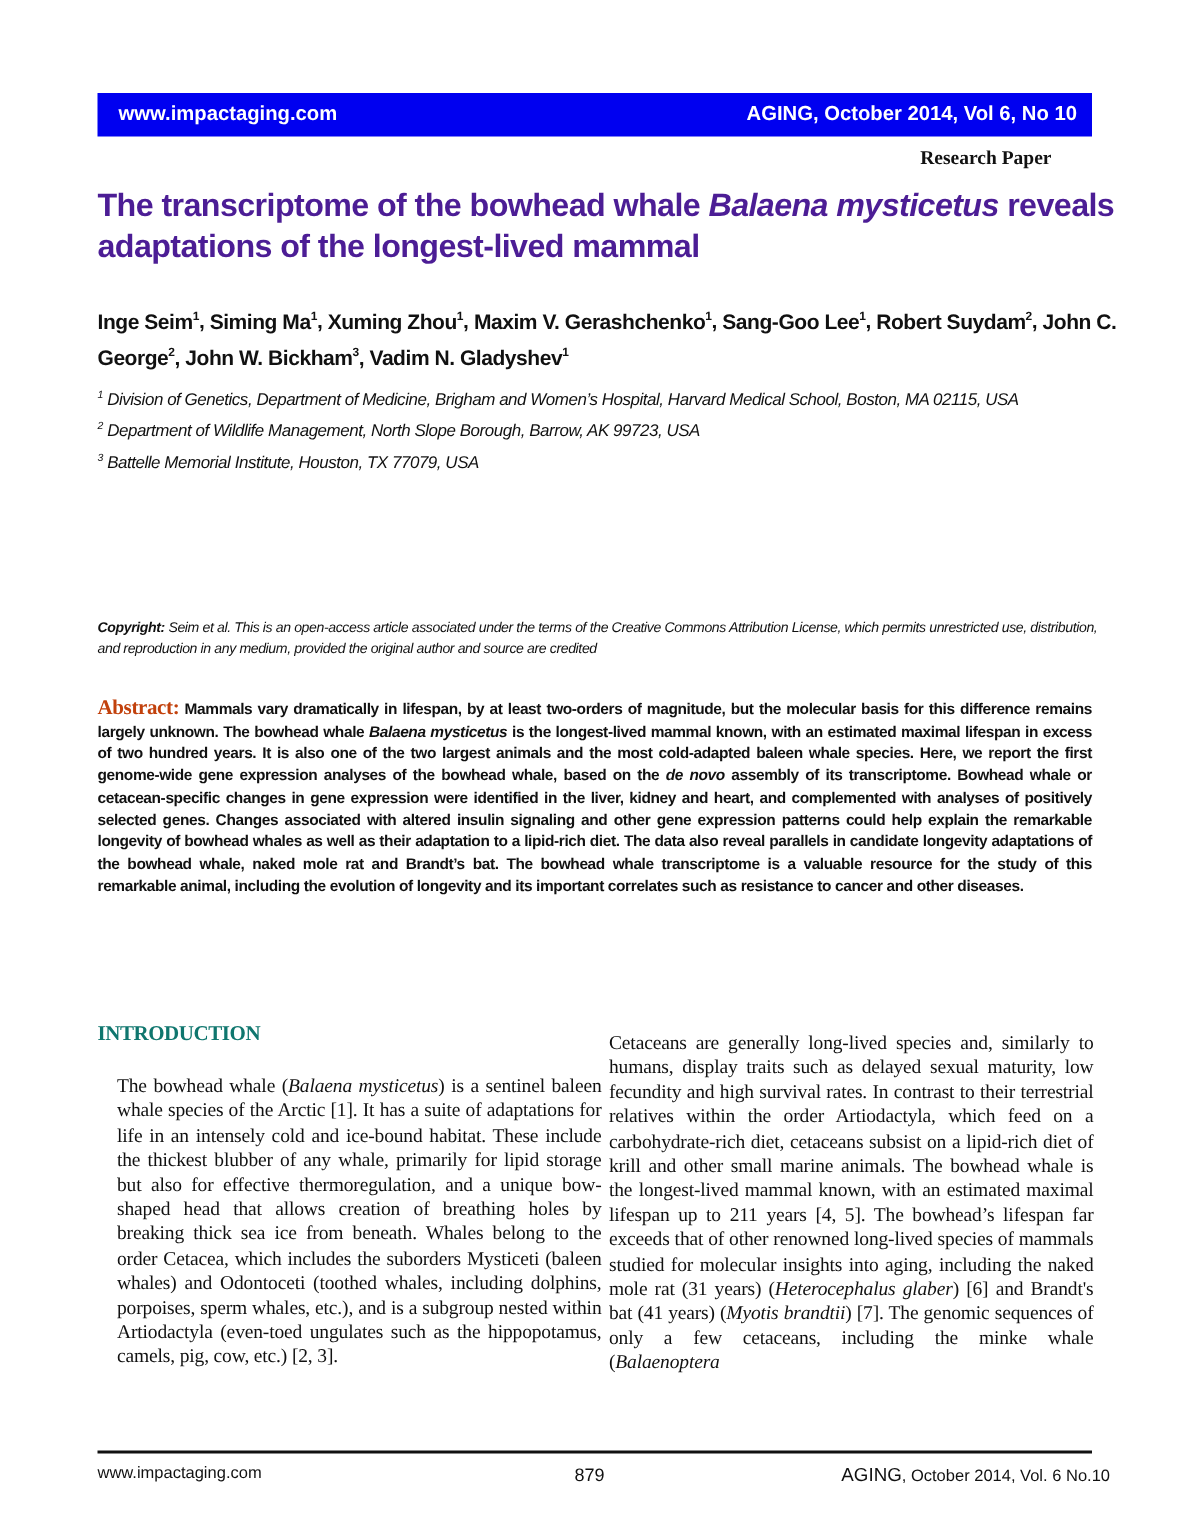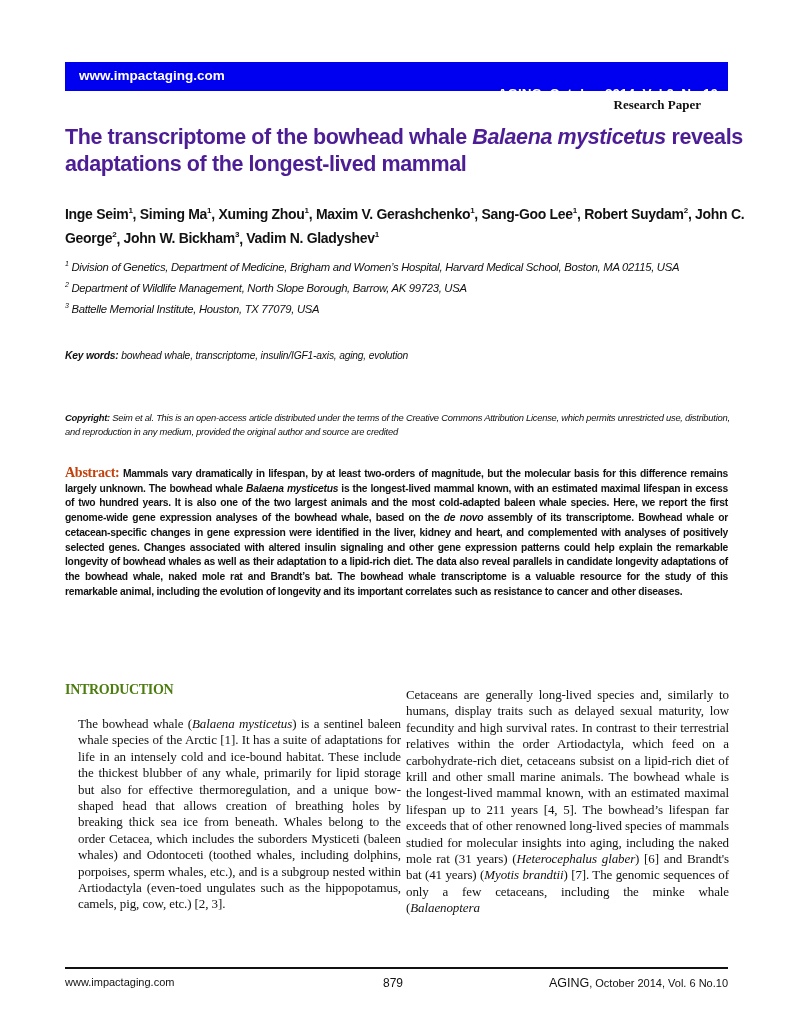--- a/index.html
+++ b/index.html
@@ -2,21 +2,21 @@
 <html><head>
 <meta charset="utf-8">
 <style>
   html, body { margin: 0; padding: 0; background: #ffffff; }
   body { width: 791px; height: 1024px; position: relative; overflow: hidden; color: #111; }
   .abs { position: absolute; }
 
   .banner { left: 65px; top: 62px; width: 663px; height: 29px; background: #0000f0; color: #fff;
     font-family: "Liberation Sans", sans-serif; font-weight: bold; font-size: 13.5px; }
   .banner .l { position: absolute; left: 14px; top: 6px; }
-  .banner .r { position: absolute; right: 10px; top: 6px; margin-top: 18px; }
+  .banner .r { position: absolute; right: 10px; top: 6px; }
 
   .rp { right: 90px; top: 97px; font-family: "Liberation Serif", serif; font-weight: bold; font-size: 13px; }
 
   .title { left: 65px; top: 124px; width: 680px; color: #4c1d95; font-family: "Liberation Sans", sans-serif;
     font-weight: bold; font-size: 21.5px; line-height: 27px; letter-spacing: -0.4px; }
   .title i { font-style: italic; }
 
   .authors { left: 65px; top: 200px; width: 680px; font-family: "Liberation Sans", sans-serif; font-weight: bold;
     font-size: 14px; line-height: 21px; letter-spacing: -0.3px; }
   .authors sup { font-size: 8px; }
@@ -32,34 +32,34 @@
 
   .copy { left: 65px; top: 411px; width: 680px; font-family: "Liberation Sans", sans-serif; font-style: italic;
     font-size: 9.4px; line-height: 14px; letter-spacing: -0.25px; }
   .copy b { font-weight: bold; }
 
   .abstract { left: 65px; top: 466px; width: 663px; font-family: "Liberation Sans", sans-serif; font-weight: bold;
     font-size: 10.3px; line-height: 14.7px; text-align: justify; letter-spacing: -0.25px; }
   .abstract .lbl { font-family: "Liberation Serif", serif; color: #c2410c; font-size: 14px; }
   .abstract i { font-style: italic; }
 
-  .h-intro { left: 65px; top: 682px; font-family: "Liberation Serif", serif; font-weight: bold; color: #4d7c0f;
+  .h-intro { left: 65px; top: 682px; font-family: "Liberation Serif", serif; font-weight: bold; color: #0f766e;
     font-size: 14px; letter-spacing: -0.3px; }
 
   .col { font-family: "Liberation Serif", serif; font-size: 13px; line-height: 16.4px; text-align: justify;
     letter-spacing: -0.1px; width: 323px; }
   .col i { font-style: italic; }
   .col1 { left: 65px; top: 716px; margin-left: 13px; }
   .col2 { left: 406px; top: 687px; }
 
   .rule { left: 65px; top: 967px; width: 663px; height: 2px; background: #111; }
   .footer { top: 976px; font-family: "Liberation Sans", sans-serif; font-size: 11px; }
   .f-l { left: 65px; }
   .f-c { left: 383px; font-size: 12px; }
-  .f-r { right: 63px; font-size: 11px; }
+  .f-r { right: 51px; font-size: 11px; }
   .f-r .big { font-size: 12.5px; }
 </style>
 </head>
 <body>
 
 <div class="abs banner">
   <span class="l">www.impactaging.com</span>
   <span class="r">AGING, October 2014, Vol 6, No 10</span>
 </div>
 
@@ -69,24 +69,23 @@
 
 <div class="abs authors" id="authors"><span>Inge Seim<sup>1</sup></span>, <span>Siming Ma<sup>1</sup></span>, <span>Xuming Zhou<sup>1</sup></span>, <span>Maxim V. Gerashchenko<sup>1</sup></span>, <span>Sang-Goo Lee<sup>1</sup></span>, <span>Robert Suydam<sup>2</sup></span>, <span>John C. George<sup>2</sup></span>, <span>John W. Bickham<sup>3</sup></span>, <span>Vadim N. Gladyshev<sup>1</sup></span></div>
 
 <div class="abs affil" id="affils">
     <div><sup>1</sup> Division of Genetics, Department of Medicine, Brigham and Women’s Hospital, Harvard Medical School, Boston, MA 02115, USA</div>
     <div><sup>2</sup> Department of Wildlife Management, North Slope Borough, Barrow, AK 99723, USA</div>
     <div><sup>3</sup> Battelle Memorial Institute, Houston, TX 77079, USA</div>
   </div>
 
 <div class="abs meta">
-  <div><b>Key words:</b> <span>bowhead whale, transcriptome, insulin/IGF1-axis, aging, evolution</span></div>
 </div>
 
-<div class="abs copy"><b>Copyright:</b> <span>Seim et al. This is an open-access article distributed under the terms of the Creative Commons Attribution License, which permits unrestricted use, distribution, and reproduction in any medium, provided the original author and source are credited</span></div>
+<div class="abs copy"><b>Copyright:</b> <span>Seim et al. This is an open-access article associated under the terms of the Creative Commons Attribution License, which permits unrestricted use, distribution, and reproduction in any medium, provided the original author and source are credited</span></div>
 
 <div class="abs abstract"><span class="lbl">Abstract:</span> <span>Mammals vary dramatically in lifespan, by at least two-orders of magnitude, but the molecular basis for this difference remains largely unknown. The bowhead whale </span><i>Balaena mysticetus</i><span> is the longest-lived mammal known, with an estimated maximal lifespan in excess of two hundred years. It is also one of the two largest animals and the most cold-adapted baleen whale species. Here, we report the first genome-wide gene expression analyses of the bowhead whale, based on the </span><i>de novo</i><span> assembly of its transcriptome. Bowhead whale or cetacean-specific changes in gene expression were identified in the liver, kidney and heart, and complemented with analyses of positively selected genes. Changes associated with altered insulin signaling and other gene expression patterns could help explain the remarkable longevity of bowhead whales as well as their adaptation to a lipid-rich diet. The data also reveal parallels in candidate longevity adaptations of the bowhead whale, naked mole rat and Brandt’s bat. The bowhead whale transcriptome is a valuable resource for the study of this remarkable animal, including the evolution of longevity and its important correlates such as resistance to cancer and other diseases.</span></div>
 
 <div class="abs h-intro">INTRODUCTION</div>
 
 <div class="abs col col1"><span>The bowhead whale (</span><i>Balaena mysticetus</i><span>) is a sentinel baleen whale species of the Arctic [1]. It has a suite of adaptations for life in an intensely cold and ice-bound habitat. These include the thickest blubber of any whale, primarily for lipid storage but also for effective thermoregulation, and a unique bow-shaped head that allows creation of breathing holes by breaking thick sea ice from beneath. Whales belong to the order Cetacea, which includes the suborders Mysticeti (baleen whales) and Odontoceti (toothed whales, including dolphins, porpoises, sperm whales, etc.), and is a subgroup nested within Artiodactyla (even-toed ungulates such as the hippopotamus, camels, pig, cow, etc.) [2, 3].</span></div>
 
 <div class="abs col col2"><span>Cetaceans are generally long-lived species and, similarly to humans, display traits such as delayed sexual maturity, low fecundity and high survival rates. In contrast to their terrestrial relatives within the order Artiodactyla, which feed on a carbohydrate-rich diet, cetaceans subsist on a lipid-rich diet of krill and other small marine animals. The bowhead whale is the longest-lived mammal known, with an estimated maximal lifespan up to 211 years [4, 5]. The bowhead’s lifespan far exceeds that of other renowned long-lived species of mammals studied for molecular insights into aging, including the naked mole rat (31 years) (</span><i>Heterocephalus glaber</i><span>) [6] and Brandt's bat (41 years) (</span><i>Myotis brandtii</i><span>) [7]. The genomic sequences of only a few cetaceans, including the minke whale (</span><i>Balaenoptera</i></div>
 
 <div class="abs rule"></div>

